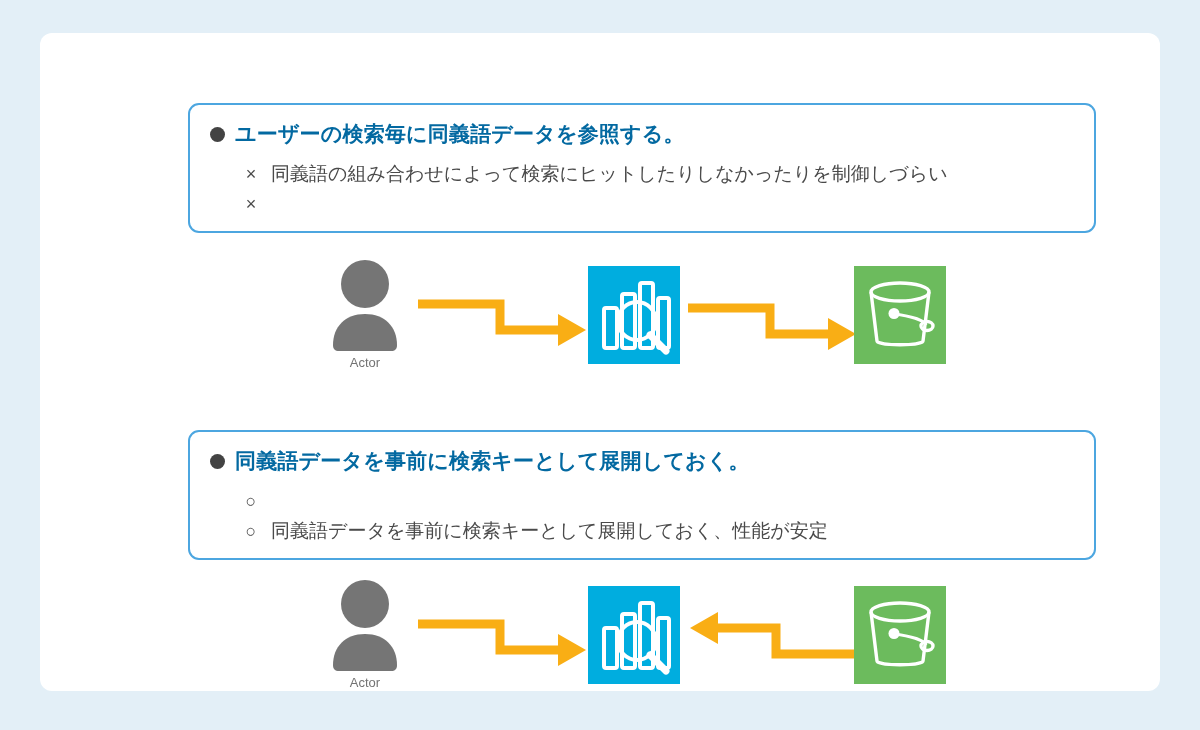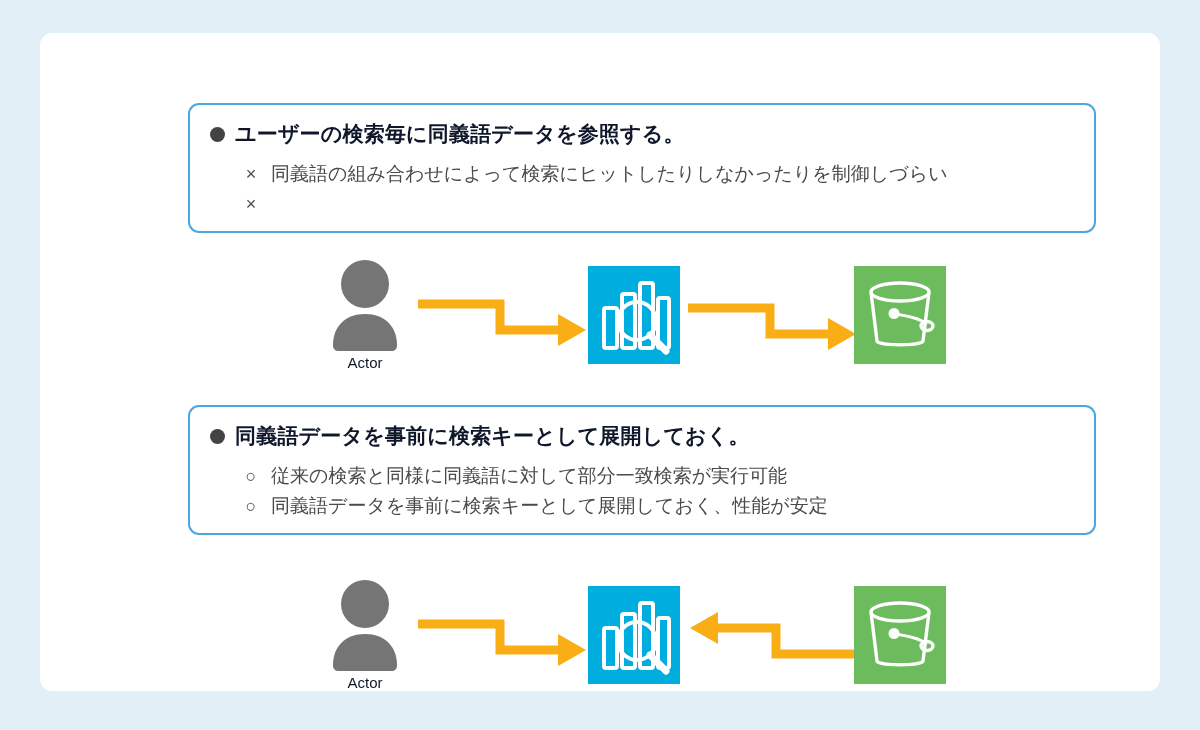--- a/index.html
+++ b/index.html
@@ -32,30 +32,30 @@
 
   
   .callout {
     position: absolute;
     box-sizing: border-box;
     border: 2px solid #4ca6e0;
     border-radius: 11px;
     background: #ffffff;
   }
   .callout-1 { left: 148px; top: 70px;  width: 908px; height: 130px; }
-  .callout-2 { left: 148px; top: 372px; width: 908px; height: 130px; }
+  .callout-2 { left: 148px; top: 397px; width: 908px; height: 130px; }
 
   .callout-head {
     position: absolute;
     left: 20px;
     top: 15px;
     display: flex;
     align-items: center;
     gap: 10px;
-    color: #0f172a;
+    color: #0369a1;
     font-size: 21px;
     font-weight: bold;
     letter-spacing: 0.2px;
     white-space: nowrap;
   }
   .head-bullet {
     display: inline-block;
     width: 15px;
     height: 15px;
     border-radius: 50%;
@@ -98,22 +98,22 @@
   .actor {
     position: absolute;
     left: 283px;
     top: 0;
     width: 84px;
     text-align: center;
   }
   .actor-glyph { width: 84px; height: 96px; display: block; }
   .actor-label {
     margin-top: -2px;
-    color: #0f172a;
-    font-size: 15px;
+    color: #737373;
+    font-size: 13px;
     line-height: 22px;
   }
 
   
   .tile {
     position: absolute;
     width: 92px;
     height: 98px;
     display: block;
   }
@@ -203,21 +203,20 @@
     </div>
 
     <div class="callout callout-2">
       <div class="callout-head">
         <span class="head-bullet"></span>
         <span>同義語データを事前に検索キーとして展開しておく。</span>
       </div>
       <ul class="callout-list">
         <li>
           <span class="mark">○</span>
-          <span>従来の検索と同様に同義語に対して部分一致検索が実行可能</span>
         </li>
         <li>
           <span class="mark">○</span>
           <span>同義語データを事前に検索キーとして展開しておく、性能が安定</span>
         </li>
       </ul>
     </div>
 
     <div class="flow-row row-2">
 

